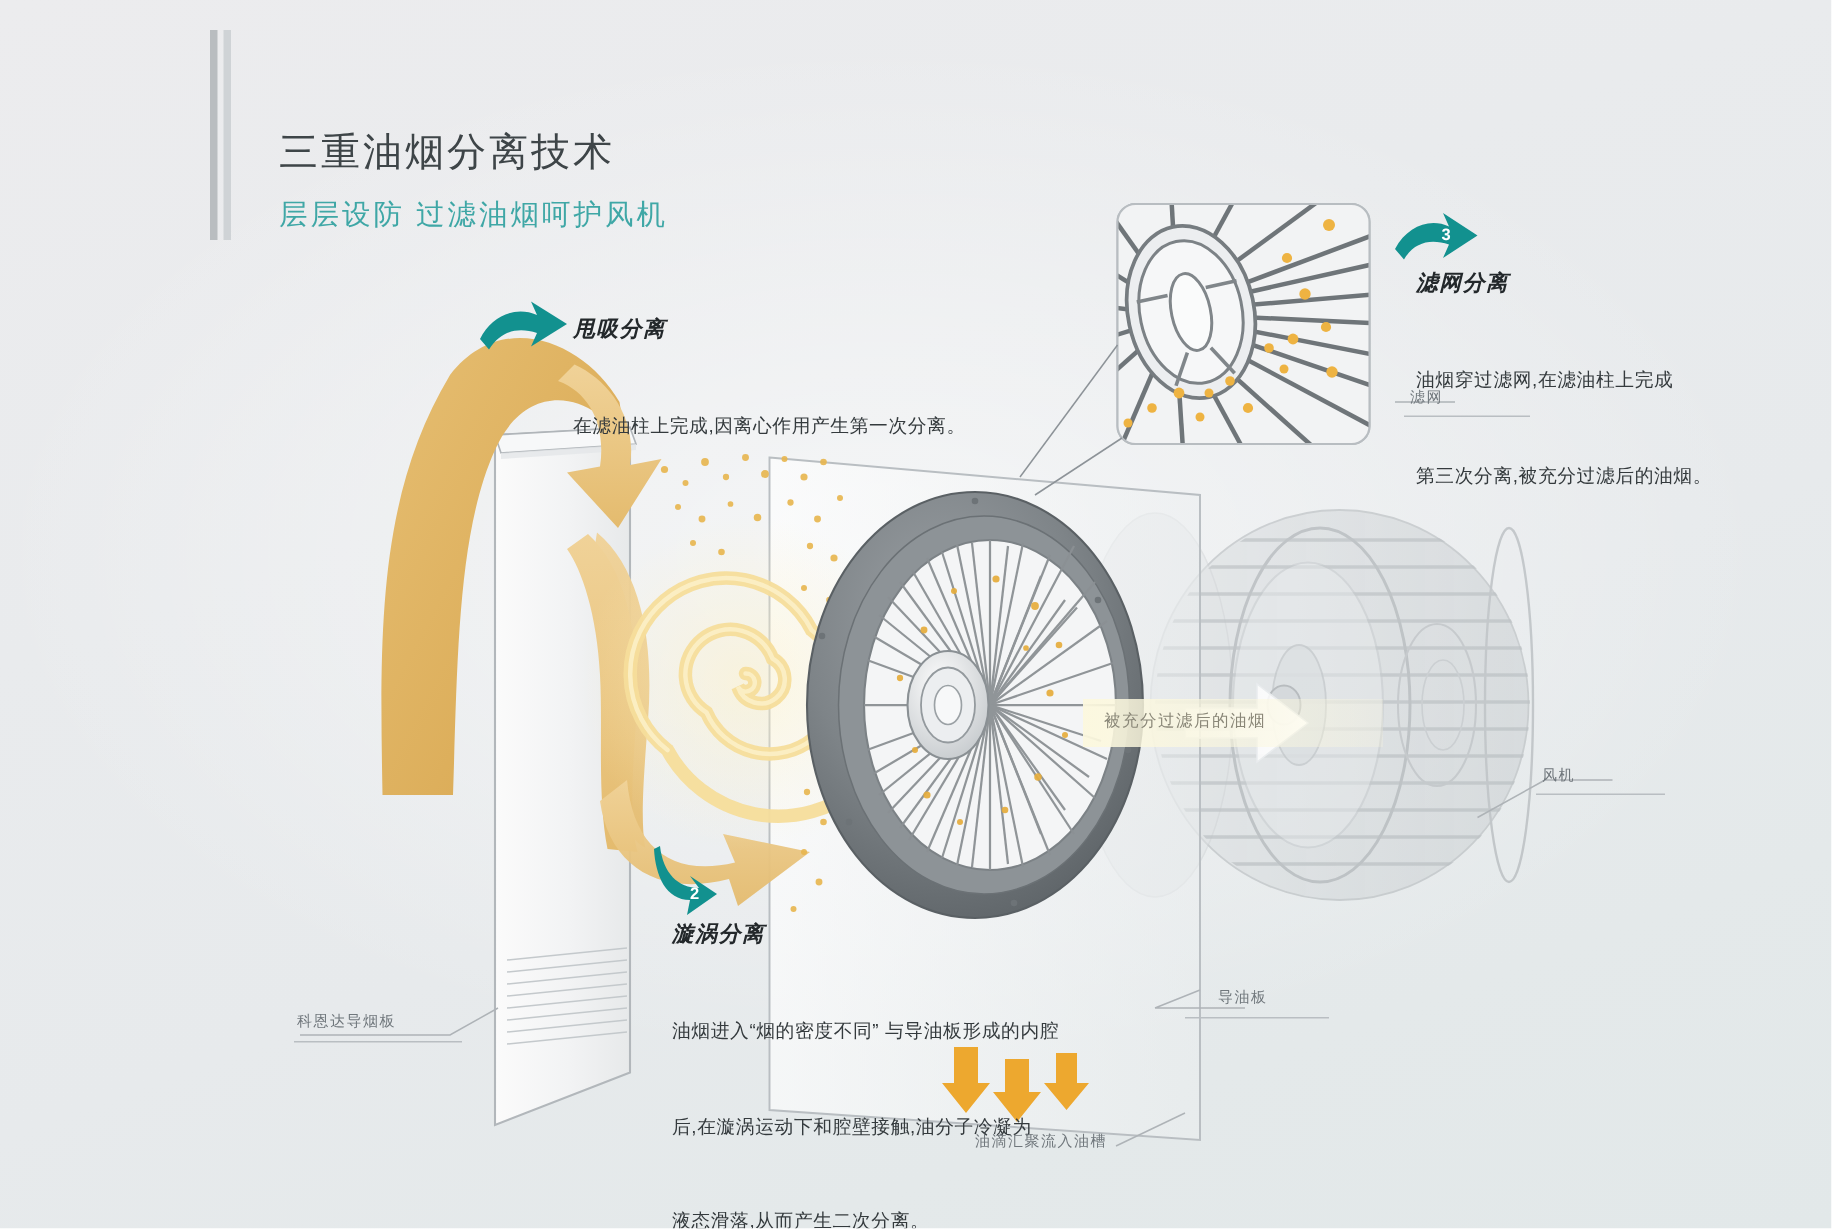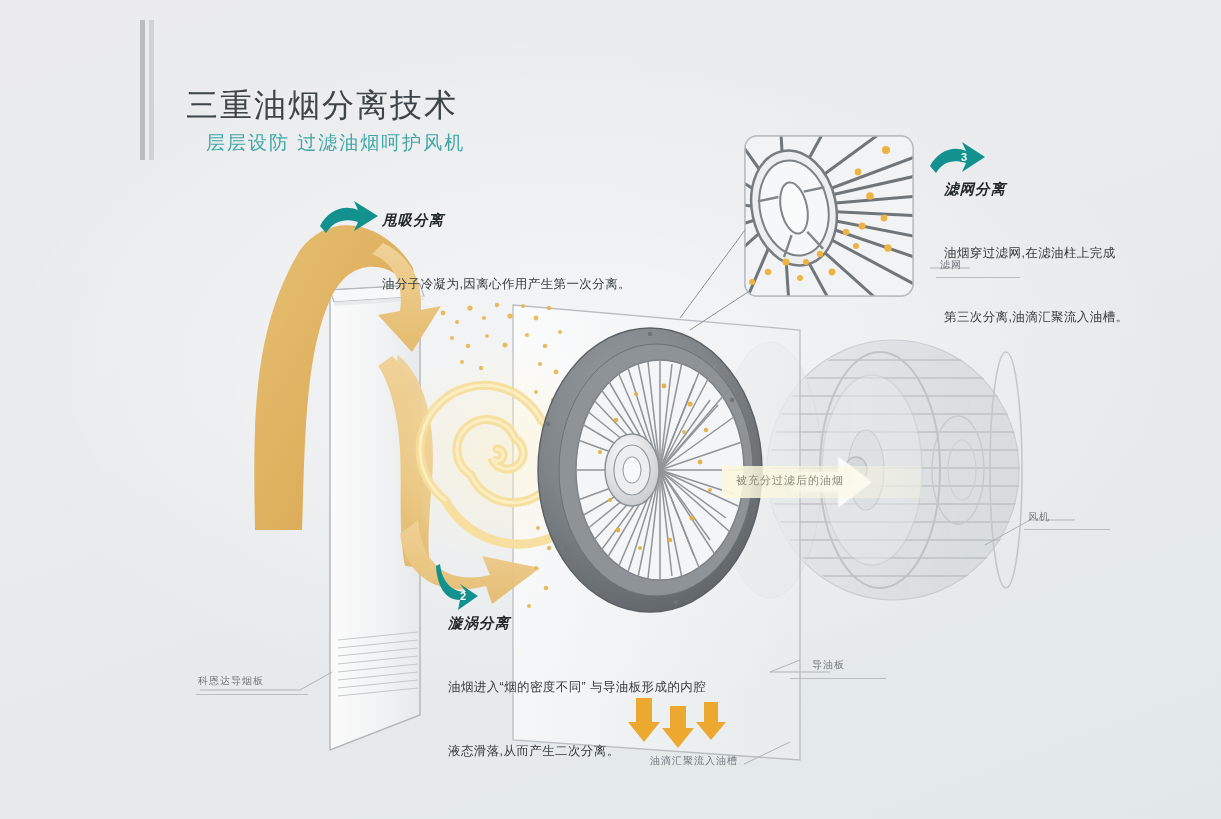--- a/index.html
+++ b/index.html
@@ -15,22 +15,22 @@
     background:radial-gradient(ellipse 70% 60% at 48% 45%,rgba(255,255,255,.55) 0%,rgba(255,255,255,0) 70%);
     pointer-events:none;
   }
   .abs{position:absolute;}
 
   
   #hdr-bars{left:140px;top:20px;width:22px;height:140px;}
   #hdr-bars i{position:absolute;top:0;width:5px;height:140px;display:block;}
   #hdr-bars i.b1{left:0;background:#b9bdc0;}
   #hdr-bars i.b2{left:9px;background:#cfd3d6;}
-  #ttl{left:186px;top:84px;font-size:32px;color:#3e4548;letter-spacing:2px;white-space:nowrap;}
-  #sub{left:186px;top:130px;font-size:19px;color:#3fa7a6;letter-spacing:2px;white-space:nowrap;margin-left:20px;}
+  #ttl{left:186px;top:84px;font-size:26px;color:#3e4548;letter-spacing:2px;white-space:nowrap;}
+  #sub{left:186px;top:130px;font-size:19px;color:#3fa7a6;letter-spacing:2px;white-space:nowrap;}
 
   
   .callout{font-size:12.5px;color:#2f3538;line-height:1.55;}
   .callout .ch{font-size:14.5px;font-weight:bold;color:#23282b;letter-spacing:1px;margin-bottom:3px;display:block;font-style:italic;}
   .callout .cb{display:block;letter-spacing:.4px;color:#343a3d;margin-top:44px;}
 
   
   .tarrow{position:absolute;}
   .tarrow svg{display:block;}
   .tnum{position:absolute;color:#fff;font-size:11px;font-weight:bold;}
@@ -395,45 +395,46 @@
   <div id="ttl" class="abs">三重油烟分离技术</div>
   <div id="sub" class="abs">层层设防 过滤油烟呵护风机</div>
 
   <div class="tarrow" style="left:318px;top:200px">
     <svg width="62" height="40" viewBox="0 0 62 40">
       <path d="M2,26 C10,10 26,4 40,10 L36,1 L60,16 L36,31 L40,22 C28,18 16,20 8,33 Z" fill="#12918f"></path>
     </svg>
   </div>
   <div class="callout abs" style="left:382px;top:209px;width:270px">
     <span class="ch">甩吸分离</span>
-    <span class="cb">油分子冷凝为,因离心作用产生第一次分离。</span>
+    <span class="cb">在滤油柱上完成,因离心作用产生第一次分离。</span>
   </div>
 
   <div class="tarrow" style="left:436px;top:560px">
     <svg width="44" height="54" viewBox="0 0 44 54">
       <path d="M4,4 C6,22 16,32 30,32 L24,24 L42,36 L22,50 L24,40 C8,40 1,24 0,6 Z" fill="#12918f"></path>
     </svg>
     <span class="tnum" style="left:24px;top:30px">2</span>
   </div>
   <div class="callout abs" style="left:448px;top:612px;width:300px">
     <span class="ch">漩涡分离</span>
     <span class="cb">油烟进入“烟的密度不同” 与导油板形成的内腔</span>
+    <span class="cb">后,在漩涡运动下和腔壁接触,油分子冷凝为</span>
     <span class="cb">液态滑落,从而产生二次分离。</span>
   </div>
 
   <div class="tarrow" style="left:928px;top:142px">
     <svg width="58" height="38" viewBox="0 0 58 38">
       <path d="M2,24 C10,9 25,3 38,9 L34,0 L57,15 L34,30 L38,21 C26,17 15,19 8,31 Z" fill="#12918f"></path>
     </svg>
     <span class="tnum" style="left:33px;top:9px">3</span>
   </div>
   <div class="callout abs" style="left:944px;top:178px;width:250px">
     <span class="ch">滤网分离</span>
     <span class="cb">油烟穿过滤网,在滤油柱上完成</span>
-    <span class="cb">第三次分离,油滴汇聚流入油槽。</span>
+    <span class="cb">第三次分离,被充分过滤后的油烟。</span>
   </div>
 
   <div id="flowtag" class="abs"></div>
   <div id="flowtxt" class="abs">被充分过滤后的油烟</div>
 
   <div class="tinylab" style="left:198px;top:674px">科恩达导烟板</div>
   <div class="ul" style="left:196px;top:694px;width:112px"></div>
 
   <div class="tinylab" style="left:812px;top:658px">导油板</div>
   <div class="ul" style="left:790px;top:678px;width:96px"></div>

